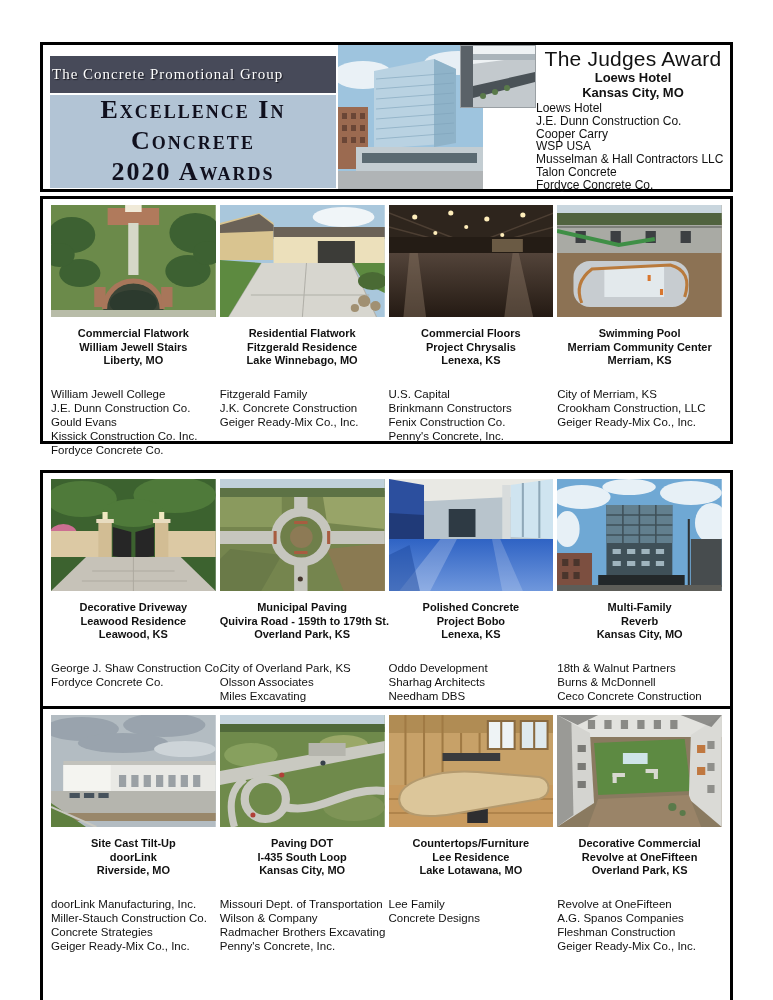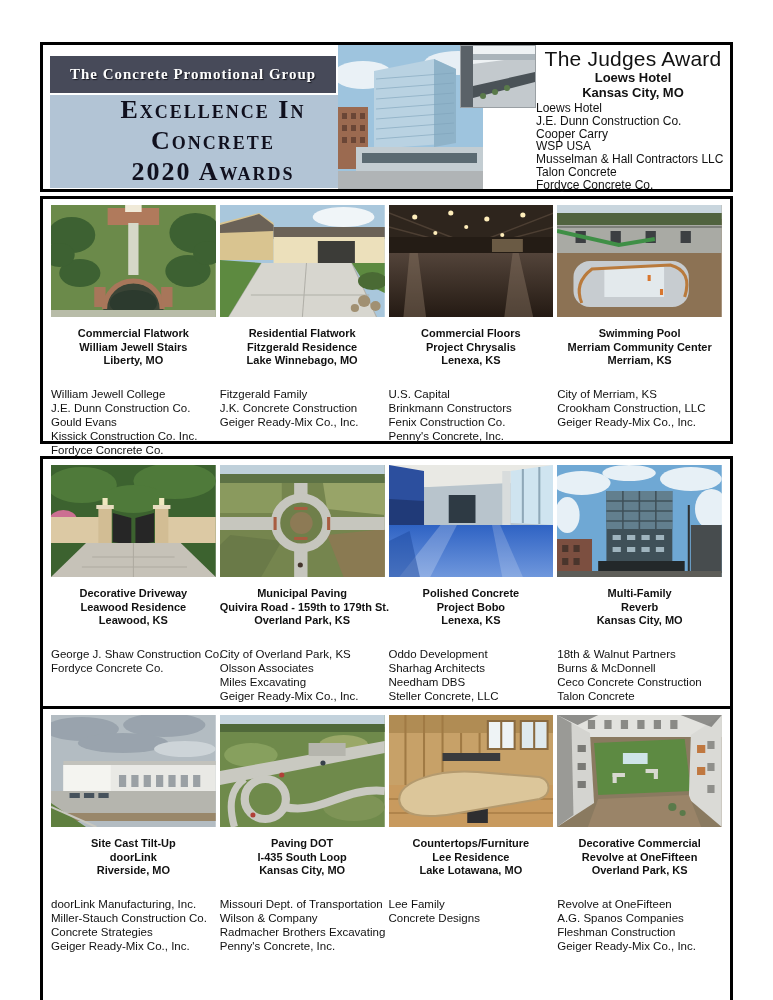--- a/index.html
+++ b/index.html
@@ -1,28 +1,28 @@
 <!DOCTYPE html>
 <html><head>
 <meta charset="utf-8">
 <style>
   html,body{margin:0;padding:0;background:#fff;}
   body{width:773px;height:1000px;position:relative;font-family:"Liberation Sans",sans-serif;color:#111;}
   .box{position:absolute;left:40px;width:693px;border:3px solid #000;box-sizing:border-box;background:#fff;}
   #header-box{top:42px;height:150px;}
   #row1-box{top:196px;height:248px;}
-  #row2-box{top:456px;height:257px;}
+  #row2-box{top:470px;height:257px;}
   #row3-box{top:706px;height:318px;}
 
   
   #org-banner{position:absolute;left:7px;top:11px;width:286px;background:#474a59;color:#fdfdfd;
-    font-family:"Liberation Serif",serif;font-weight:bold;font-size:15px;letter-spacing:1px;
-    text-align:center;padding:10px 2px;box-sizing:border-box;text-shadow:1px 1px 1px #16161e;}
+    font-family:"Liberation Serif",serif;font-weight:normal;font-size:15px;letter-spacing:1px;
+    padding:10px 2px;box-sizing:border-box;text-shadow:1px 1px 1px #16161e;}
   #event-panel{position:absolute;left:7px;top:50px;width:286px;height:93px;background:#b2c4d5;
-    display:flex;align-items:center;justify-content:center;padding-left:20px;}
+    display:flex;align-items:center;justify-content:center;}
   #event-title{font-family:"Liberation Serif",serif;font-weight:bold;font-variant:small-caps;
     font-size:26px;line-height:1.18;color:#10101e;text-align:center;white-space:pre-line;letter-spacing:2px;}
   #main-photo{position:absolute;left:295px;top:0;width:145px;height:144px;}
   #inset-photo{position:absolute;left:417px;top:0;width:76px;height:63px;border:1px solid #9aa0a4;box-sizing:border-box;background:#eef2f4;}
   #judges-head{position:absolute;left:497px;right:4px;top:3px;text-align:center;}
   #judges-title{font-size:21px;font-weight:normal;letter-spacing:.2px;line-height:22px;}
   .judges-sub{font-size:13px;font-weight:bold;line-height:15px;}
   #judges-companies{position:absolute;left:493px;top:57px;font-size:12px;line-height:12.8px;white-space:pre;}
 
   

